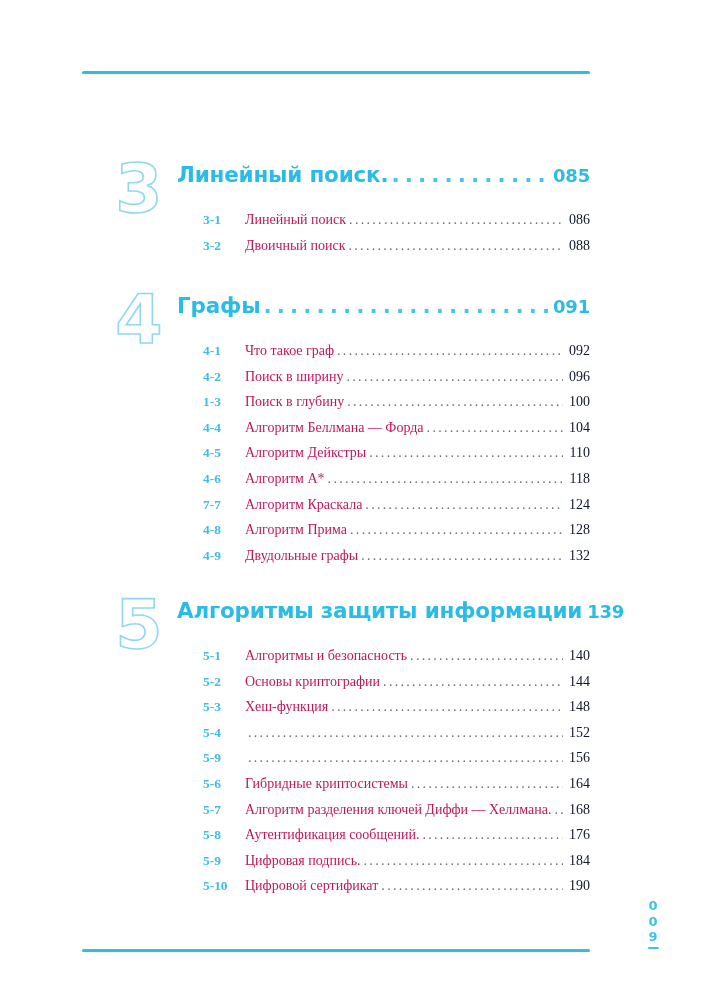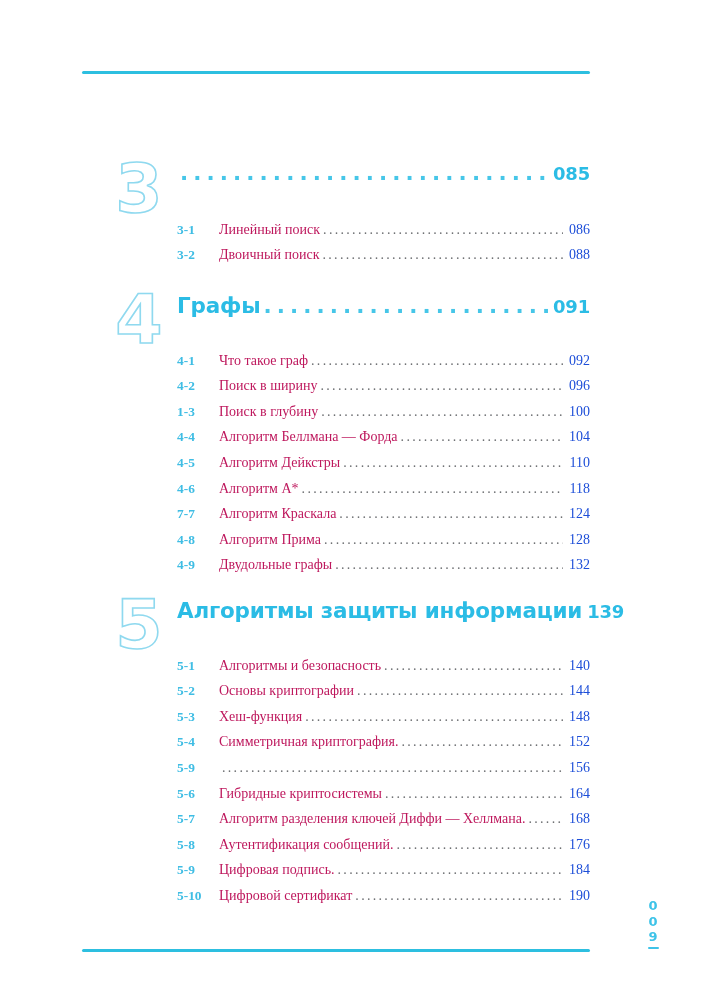--- a/index.html
+++ b/index.html
@@ -97,24 +97,25 @@
   }
 
   
   .sections {
     position: absolute;
     left: 177px;
     width: 413px;
   }
   .sec-row {
     display: flex;
-    align-items: flex-end;
+    align-items: flex-start;
     height: 25.6px;
     white-space: nowrap;
     font-size: 13.6px;
+    margin-left: 26px;
   }
   .sec-num {
     flex: 0 0 42px;
     color: #3fbde4;
     font-weight: bold;
     font-family: "Liberation Serif", serif;
     font-size: 13.4px;
     letter-spacing: 0px;
   }
   .sec-title {
@@ -127,21 +128,21 @@
     flex: 1 1 auto;
     overflow: hidden;
     white-space: nowrap;
     color: #6f7174;
     letter-spacing: 2.3px;
     font-size: 14px;
     margin: 0 1px 0 3px;
   }
   .sec-page {
     flex: 0 0 auto;
-    color: #1d4ed8;
+    color: #0f172a;
     font-family: "Liberation Serif", serif;
     font-size: 14px;
     text-align: right;
     min-width: 26px;
   }
 
   
   .folio {
     position: absolute;
     right: 42px;
@@ -170,20 +171,21 @@
 
 <div class="page">
 
   <div class="rule rule-top"></div>
   <div class="rule rule-bottom"></div>
 
   <div class="toc" id="toc-root">
       <div class="chapter" style="top: 152px;">
         <div class="chap-num">3</div>
         <div class="chap-head">
+          <span class="ch-title">Линейный поиск.</span>
           <span class="leader">............................................................</span>
           <span class="ch-page">085</span>
         </div>
         <div class="sections" style="top: 60px;">
           <div class="sec-row">
             <span class="sec-num">3-1</span>
             <span class="sec-title">Линейный поиск</span>
             <span class="sec-leader">..........................................................................................</span>
             <span class="sec-page">086</span>
           </div>
@@ -280,21 +282,20 @@
             <span class="sec-page">144</span>
           </div>
           <div class="sec-row">
             <span class="sec-num">5-3</span>
             <span class="sec-title">Хеш-функция</span>
             <span class="sec-leader">..........................................................................................</span>
             <span class="sec-page">148</span>
           </div>
           <div class="sec-row">
             <span class="sec-num">5-4</span>
-            <span class="sec-title">Симметричная криптография.</span>
             <span class="sec-leader">..........................................................................................</span>
             <span class="sec-page">152</span>
           </div>
           <div class="sec-row">
             <span class="sec-num">5-9</span>
             <span class="sec-leader">..........................................................................................</span>
             <span class="sec-page">156</span>
           </div>
           <div class="sec-row">
             <span class="sec-num">5-6</span>

